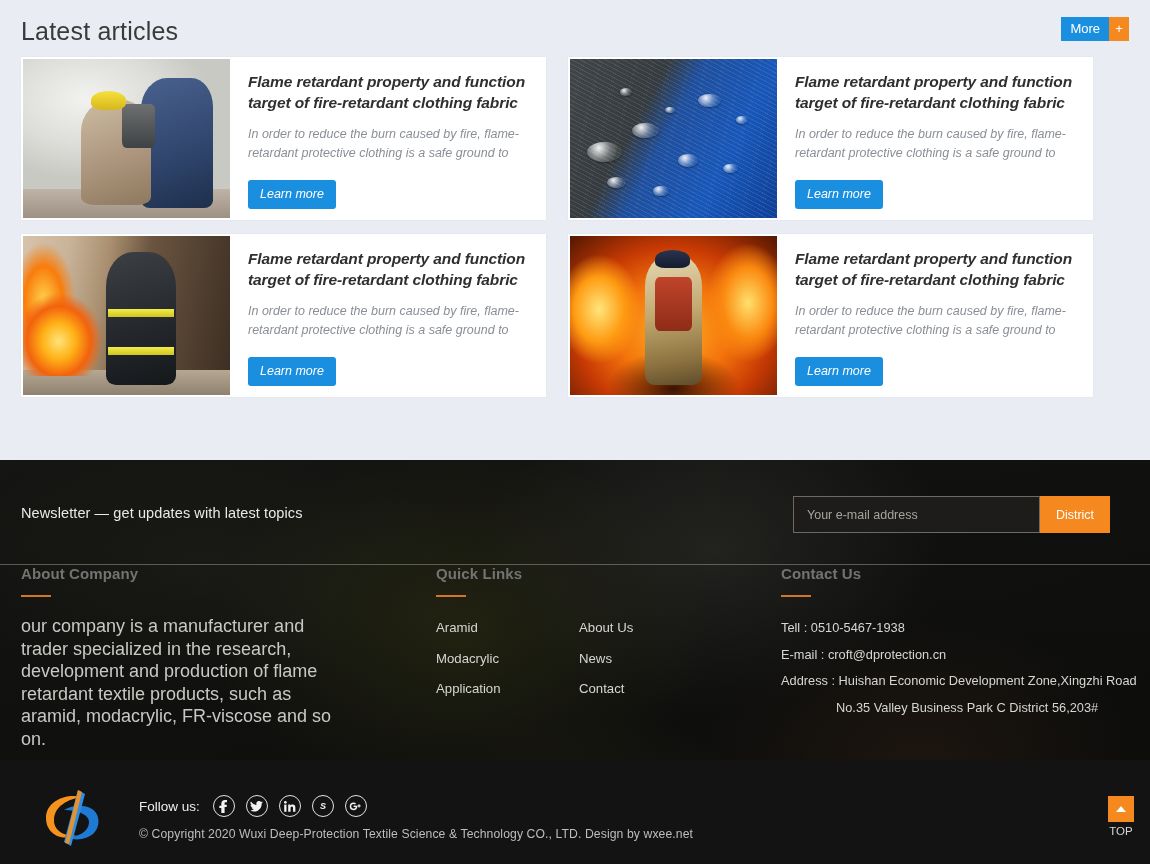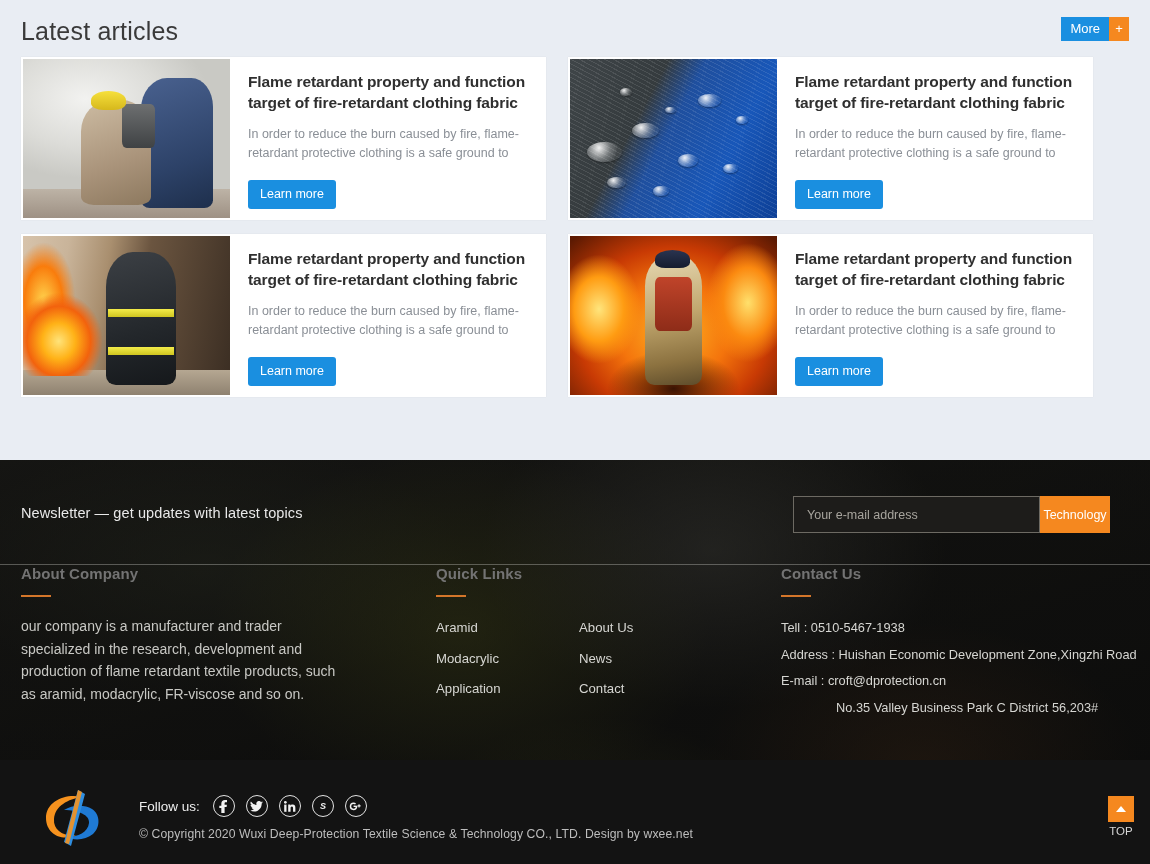--- a/index.html
+++ b/index.html
@@ -48,21 +48,21 @@
     display: flex;
     box-shadow: 0 0 1px rgba(0,0,0,.10);
   }
   .card-img {
     width: 207px; height: 159px;
     margin: 2px 0 0 2px;
     flex: 0 0 auto;
     background-size: cover; background-position: center;
     position: relative; overflow: hidden;
   }
-  .card-body { padding: 14px 3px 0 18px; flex: 1 1 auto; }
+  .card-body { padding: 14px 3px 0 18px; flex: 1 1 auto; font-style: italic; }
   .card-title {
     font-size: 15.5px; font-weight: bold; color: #2f2f2f;
     line-height: 21px; letter-spacing: -.1px;
   }
   .card-desc {
     margin-top: 12px;
     font-size: 12.5px; color: #8a8f96; line-height: 19px;
   }
   .learn-btn {
     display: inline-block; margin-top: 17px;
@@ -236,21 +236,21 @@
   .fcol h3 {
     color: #737373; font-size: 15px; font-weight: bold;
     letter-spacing: .1px;
   }
   .accent-line {
     width: 30px; height: 2px; background: #d4762a;
     margin-top: 13px;
   }
   .about-text {
     margin-top: 18px;
-    color: #c8c8c4; font-size: 14px; line-height: 22.5px;
+    color: #c8c8c4; font-size: 18px; line-height: 22.5px;
   }
   .links-grid {
     margin-top: 18px;
     display: grid; grid-template-columns: 143px auto;
     row-gap: 4px;
   }
   .links-grid a {
     color: #d6d6d2; font-size: 13.2px; line-height: 26.5px;
     text-decoration: none; cursor: pointer;
   }
@@ -424,34 +424,34 @@
           <a>Application</a>
           <a>Contact</a>
         </div>
       </div>
 
       <div class="fcol contact">
         <h3>Contact Us</h3>
         <div class="accent-line"></div>
         <div class="contact-list">
           <div>Tell : 0510-5467-1938</div>
+          <div>E-mail : croft@dprotection.cn</div>
           <div>Address : Huishan Economic Development Zone,Xingzhi Road</div>
-          <div>E-mail : croft@dprotection.cn</div>
           <div class="addr-cont">No.35 Valley Business Park C District 56,203#</div>
         </div>
       </div>
 
     </div>
 
     <div class="bottom-bar"></div>
   </div>
 
   <div class="subscribe-box">
     <input class="email-input" type="text" placeholder="Your e-mail address" style="">
-    <button class="subscribe-btn">Technology</button>
+    <button class="subscribe-btn">District</button>
   </div>
 
   <div class="logo">
     <svg viewBox="0 0 70 62" width="70" height="62" aria-hidden="true">
       <path d="M8 30 C8 13, 28 5, 44 9 C30 11, 17 18, 16 31 C15 43, 27 49, 38 47 C24 54, 8 46, 8 30 Z" fill="#f6921e"></path>
       <path d="M26 22 C34 17, 46 16, 54 21 C62 26, 63 39, 55 46 C48 52, 36 53, 29 49 C40 49, 50 44, 51 35 C52 27, 40 22, 26 22 Z" fill="#1f7ad4"></path>
       <path d="M40 2 L47 6 L33 58 L26 54 Z" fill="#2f8ee0"></path>
       <path d="M40 2 L44 4 L31 56 L27 55 Z" fill="#f6921e" opacity=".9"></path>
     </svg>
   </div>

